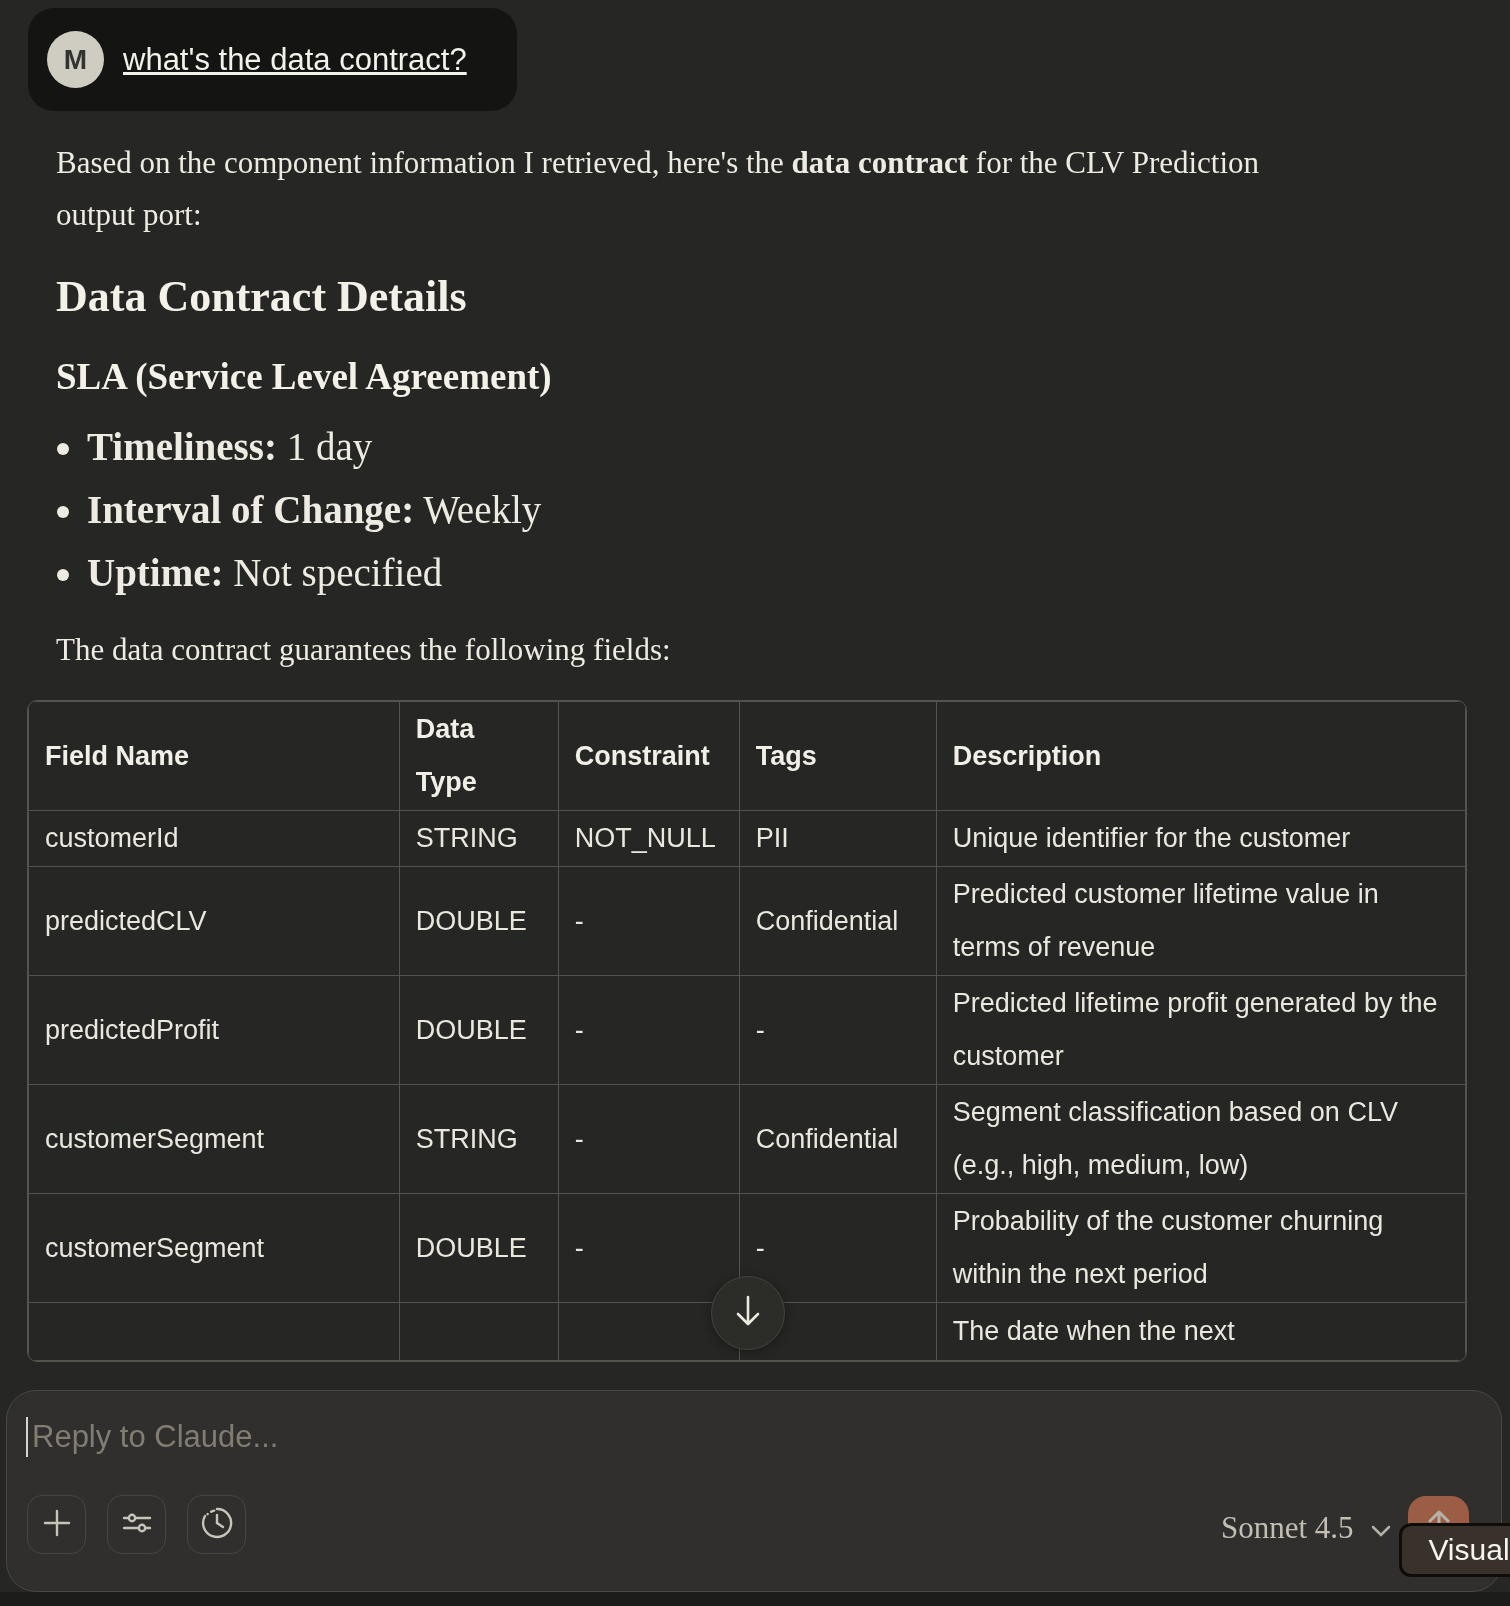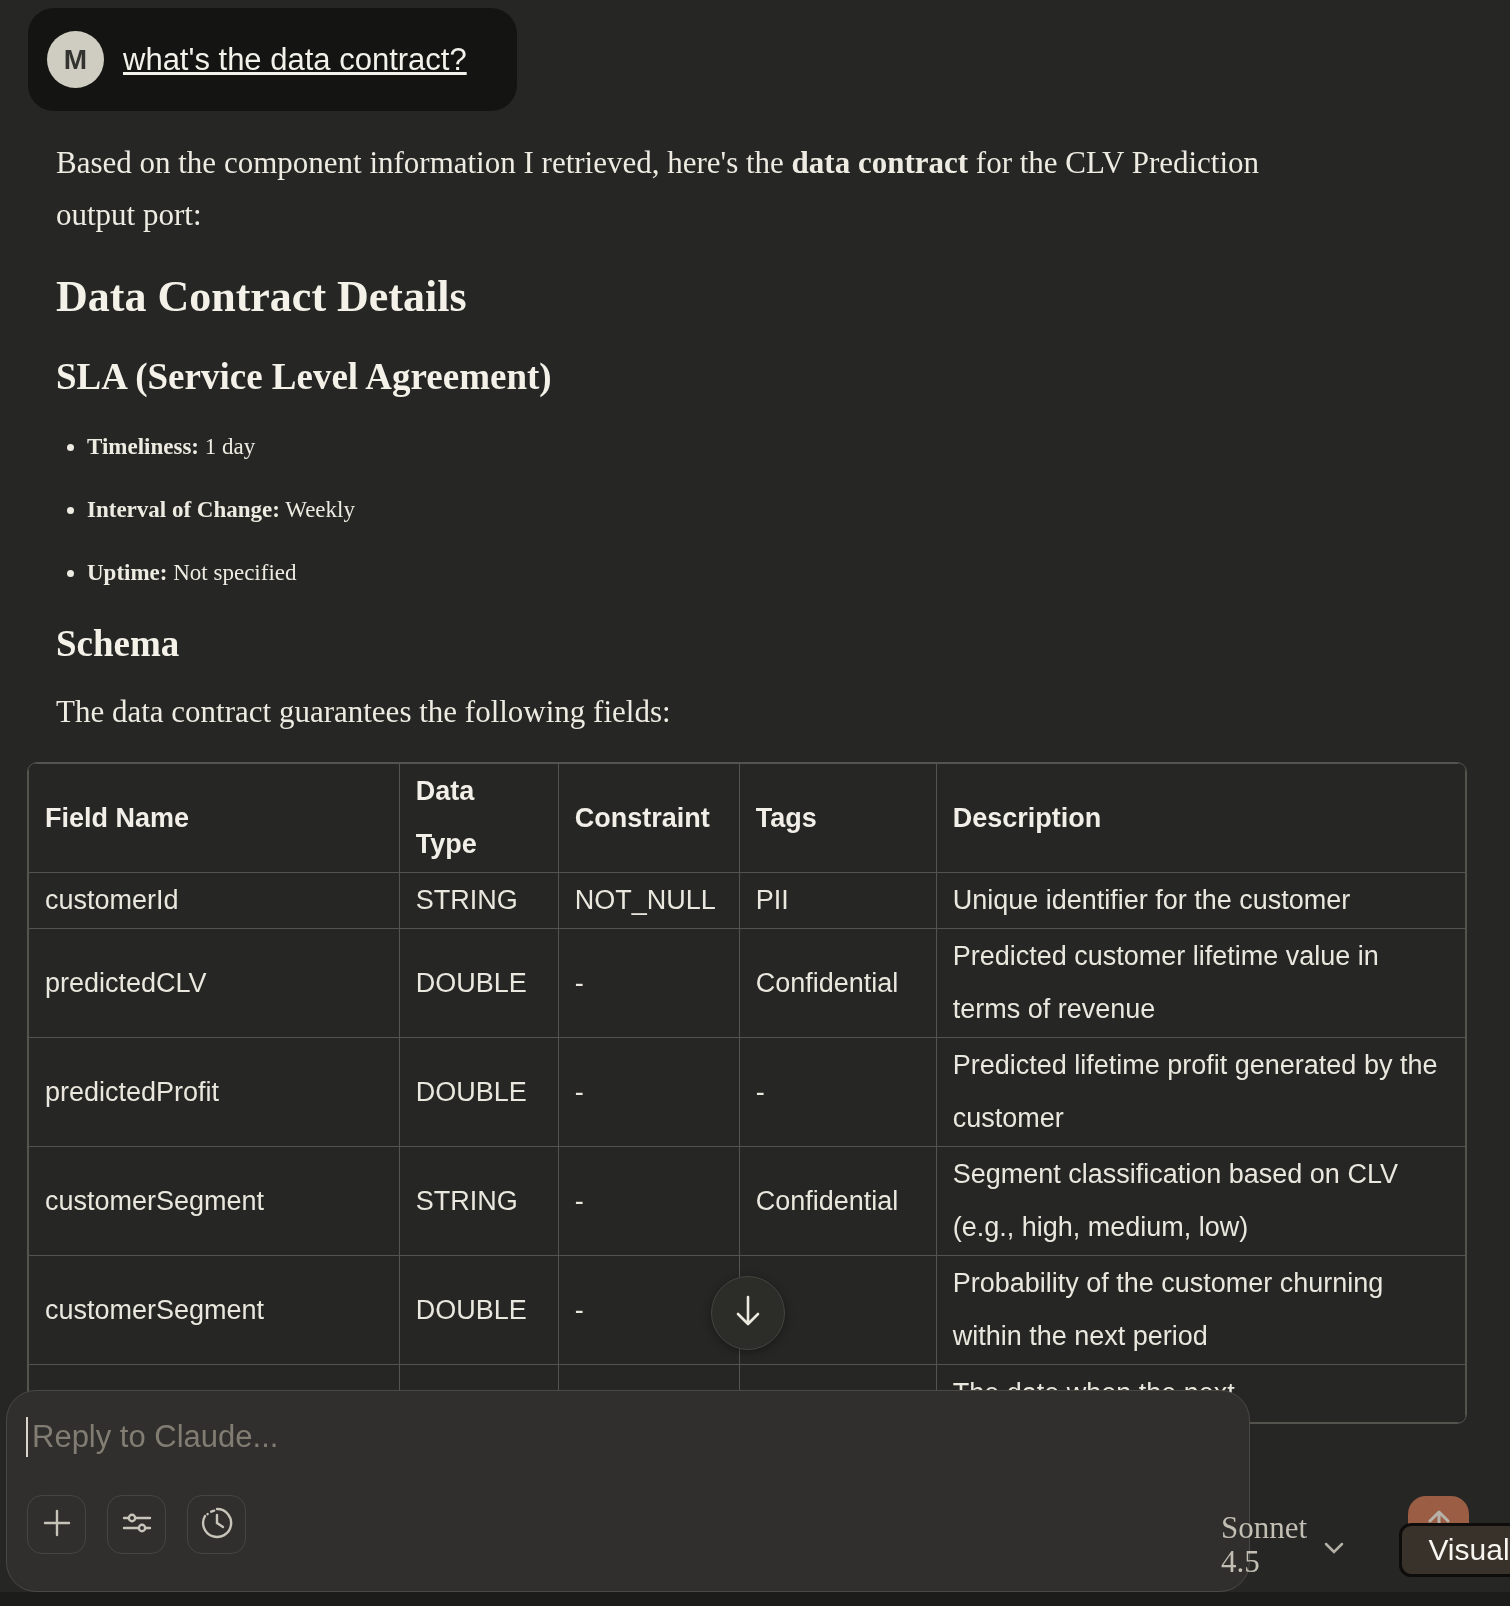--- a/index.html
+++ b/index.html
@@ -17,40 +17,40 @@
   .bubble-text{margin-left:19px;font-size:31px;color:#f2f1ea;text-decoration:underline;}
 
   
   .prose{margin-left:28px;color:#eeece2;
          font-family:"Liberation Serif","DejaVu Serif",serif;}
   .prose p.intro{margin:26px 0 0 0;font-size:31px;line-height:52px;max-width:1270px;}
   .prose h2{margin:30px 0 0 0;font-size:44px;line-height:52px;color:#f3f1e8;}
   .prose h3{margin:32px 0 0 0;font-size:37px;line-height:44px;color:#f3f1e8;}
   .prose h3.schema{margin-top:18px;}
   .prose ul{margin:16px 0 0 0;padding-left:31px;}
-  .prose li{font-size:23px;line-height:63px;}
+  .prose li{font-size:39px;line-height:63px;}
   .prose p.schema-intro{margin:20px 0 0 0;font-size:31px;line-height:52px;}
 
   
   .table-wrap{margin:24px 0 0 -1px;width:1438px;border:1px solid #54534d;
               border-radius:10px;overflow:hidden;}
   table{width:100%;border-collapse:collapse;font-size:27px;color:#eae8de;
         font-family:"Liberation Sans","DejaVu Sans",sans-serif;padding-left:46px;}
   th,td{border:1px solid #54534d;padding:1px 16px;line-height:53px;
         text-align:left;vertical-align:middle;font-weight:normal;}
   th{font-weight:bold;color:#f1efe7;}
   tr.partial td{height:55px;}
 
   
   .scroll-btn{position:absolute;left:711px;top:1276px;width:72px;height:72px;border-radius:50%;
               background:#2c2c29;border:1px solid #45443f;display:flex;align-items:center;
               justify-content:center;box-shadow:0 2px 10px rgba(0,0,0,.35);z-index:3;}
 
   
-  .composer{position:absolute;left:6px;top:1390px;width:1244px;height:202px;background:#302f2d;
+  .composer{position:absolute;left:6px;top:1390px;width:1496px;height:202px;background:#302f2d;
             border:1px solid #4a4842;border-radius:30px;box-sizing:border-box;z-index:4;}
   .caret{position:absolute;left:19px;top:26px;width:2px;height:40px;background:#d8d5cc;}
   .placeholder{position:absolute;left:25px;top:28px;font-size:31px;color:#827d73;}
   .icon-btn{position:absolute;top:104px;width:59px;height:59px;border:1.5px solid #474540;
             border-radius:15px;box-sizing:border-box;display:flex;align-items:center;
             justify-content:center;background:transparent;}
   .icon-btn svg{stroke:#c7c4ba;fill:none;stroke-width:2.4;stroke-linecap:round;}
   .btn-plus{left:20px;} .btn-sliders{left:100px;} .btn-history{left:180px;}
   .model-select{position:absolute;left:1214px;top:120px;display:flex;align-items:center;
                 font-family:"Liberation Serif","DejaVu Serif",serif;
@@ -87,21 +87,20 @@
       <h2>Data Contract Details</h2>
 
       <h3>SLA (Service Level Agreement)</h3>
 
       <ul>
         <li><strong>Timeliness:</strong><span> 1 day</span></li>
         <li><strong>Interval of Change:</strong><span> Weekly</span></li>
         <li><strong>Uptime:</strong><span> Not specified</span></li>
       </ul>
 
-      <h3 class="schema">Schema</h3>
 
       <p class="schema-intro">The data contract guarantees the following fields:</p>
     </div>
 
     <div class="table-wrap">
       <table>
         <colgroup>
           <col style="width:371px">
             <col style="width:159px">
             <col style="width:181px">

